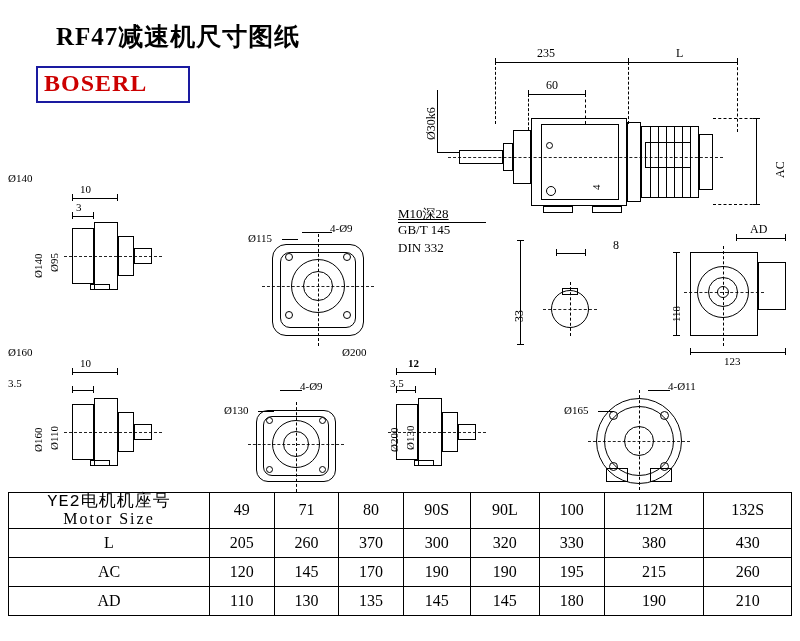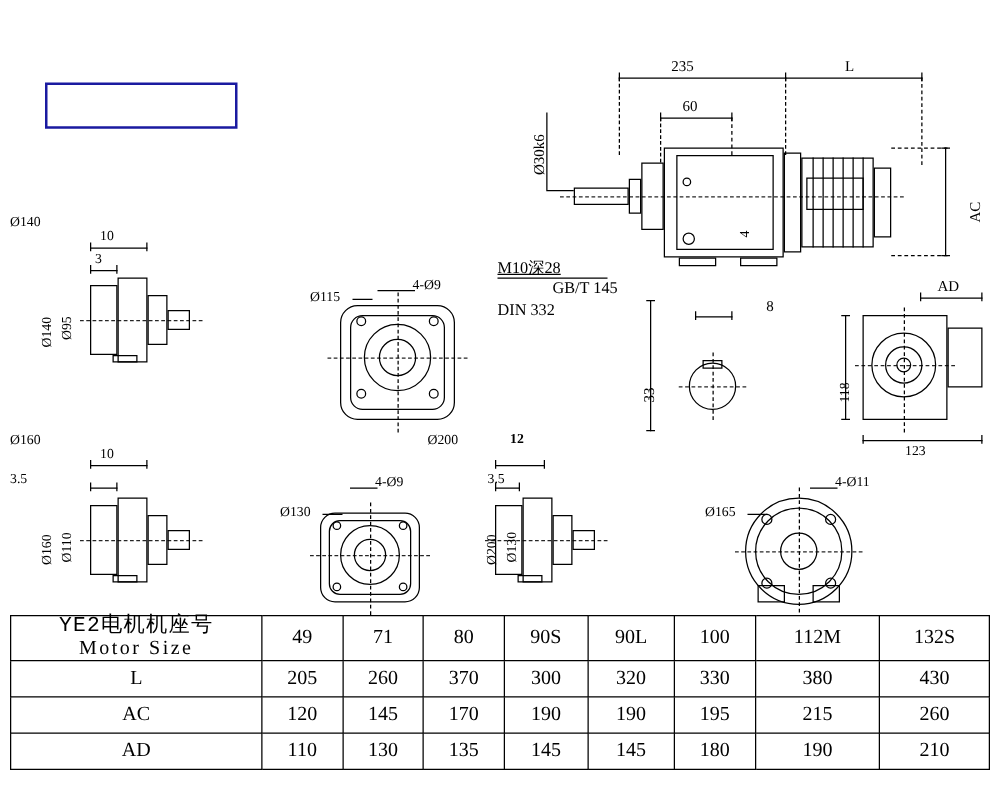--- a/index.html
+++ b/index.html
@@ -68,21 +68,23 @@
   table.spec td.head{width:200px;text-align:center;font-size:16px;line-height:1.05;}
   table.spec td.rowlbl{width:200px;text-align:center;}
   .head-cn{display:block;font-size:17px;letter-spacing:1px;font-family:Liberation Mono, monospace;}
   .head-en{display:block;font-size:16px;letter-spacing:2px;}
 </style>
 </head>
 <body>
 
 <div class="root">
 
+  <div class="title">RF47减速机尺寸图纸</div>
   <div class="logo-box"></div>
+  <div class="logo-text">BOSERL</div>
 
   <div class="ln h" style="left:495px;top:62px;width:134px;"></div>
   <div class="tick" style="left:495px;top:58px;"></div>
   <div class="tick" style="left:628px;top:58px;"></div>
   <div class="lbl" style="left:537px;top:46px;">235</div>
   <div class="dash-v" style="left:495px;top:62px;height:62px;"></div>
   <div class="dash-v" style="left:628px;top:62px;height:62px;"></div>
 
   <div class="ln h" style="left:628px;top:62px;width:110px;"></div>
   <div class="tick" style="left:737px;top:58px;"></div>
@@ -131,21 +133,21 @@
   <div class="tickl" style="left:753px;top:118px;"></div>
   <div class="tickl" style="left:753px;top:204px;"></div>
   <div class="vlbl" style="left:773px;top:178px;">AC</div>
   <div class="dash-h" style="left:713px;top:118px;width:45px;"></div>
   <div class="dash-h" style="left:713px;top:204px;width:45px;"></div>
 
   <div class="vlbl-s" style="left:590px;top:190px;">4</div>
 
   <div class="note" style="left:398px;top:205px;text-decoration:underline;">M10深28</div>
   <div class="ln h" style="left:398px;top:222px;width:88px;"></div>
-  <div class="note" style="left:398px;top:222px;margin-left:44px;">GB/T 145</div>
+  <div class="note" style="left:398px;top:222px;">GB/T 145</div>
   <div class="note" style="left:398px;top:240px;">DIN 332</div>
 
   <div class="circ" style="left:551px;top:290px;width:38px;height:38px;"></div>
   <div class="rect" style="left:562px;top:288px;width:16px;height:7px;"></div>
   <div class="cdash-h" style="left:543px;top:309px;width:54px;"></div>
   <div class="dash-v" style="left:570px;top:282px;height:54px;"></div>
   <div class="ln h" style="left:556px;top:253px;width:30px;"></div>
   <div class="tick" style="left:556px;top:249px;"></div>
   <div class="tick" style="left:585px;top:249px;"></div>
   <div class="lbl" style="left:613px;top:238px;">8</div>
@@ -246,21 +248,21 @@
   <div class="circ" style="left:319px;top:417px;width:7px;height:7px;"></div>
   <div class="circ" style="left:266px;top:466px;width:7px;height:7px;"></div>
   <div class="circ" style="left:319px;top:466px;width:7px;height:7px;"></div>
   <div class="cdash-h" style="left:248px;top:444px;width:96px;"></div>
   <div class="dash-v" style="left:296px;top:402px;height:90px;"></div>
 
   <div class="lbl-s" style="left:342px;top:346px;">Ø200</div>
   <div class="ln h" style="left:396px;top:372px;width:40px;"></div>
   <div class="tick" style="left:396px;top:368px;"></div>
   <div class="tick" style="left:435px;top:368px;"></div>
-  <div class="lbl-s" style="left:408px;top:345px;font-weight:bold;">12</div>
+  <div class="lbl-s" style="left:408px;top:357px;font-weight:bold;">12</div>
   <div class="ln h" style="left:396px;top:390px;width:20px;"></div>
   <div class="tick" style="left:396px;top:386px;"></div>
   <div class="tick" style="left:415px;top:386px;"></div>
   <div class="lbl-s" style="left:390px;top:377px;">3.5</div>
 
   <div class="vlbl-s" style="left:388px;top:452px;">Ø200</div>
   <div class="vlbl-s" style="left:404px;top:450px;">Ø130</div>
 
   <div class="rect" style="left:396px;top:404px;width:22px;height:56px;"></div>
   <div class="rect" style="left:418px;top:398px;width:24px;height:68px;"></div>

